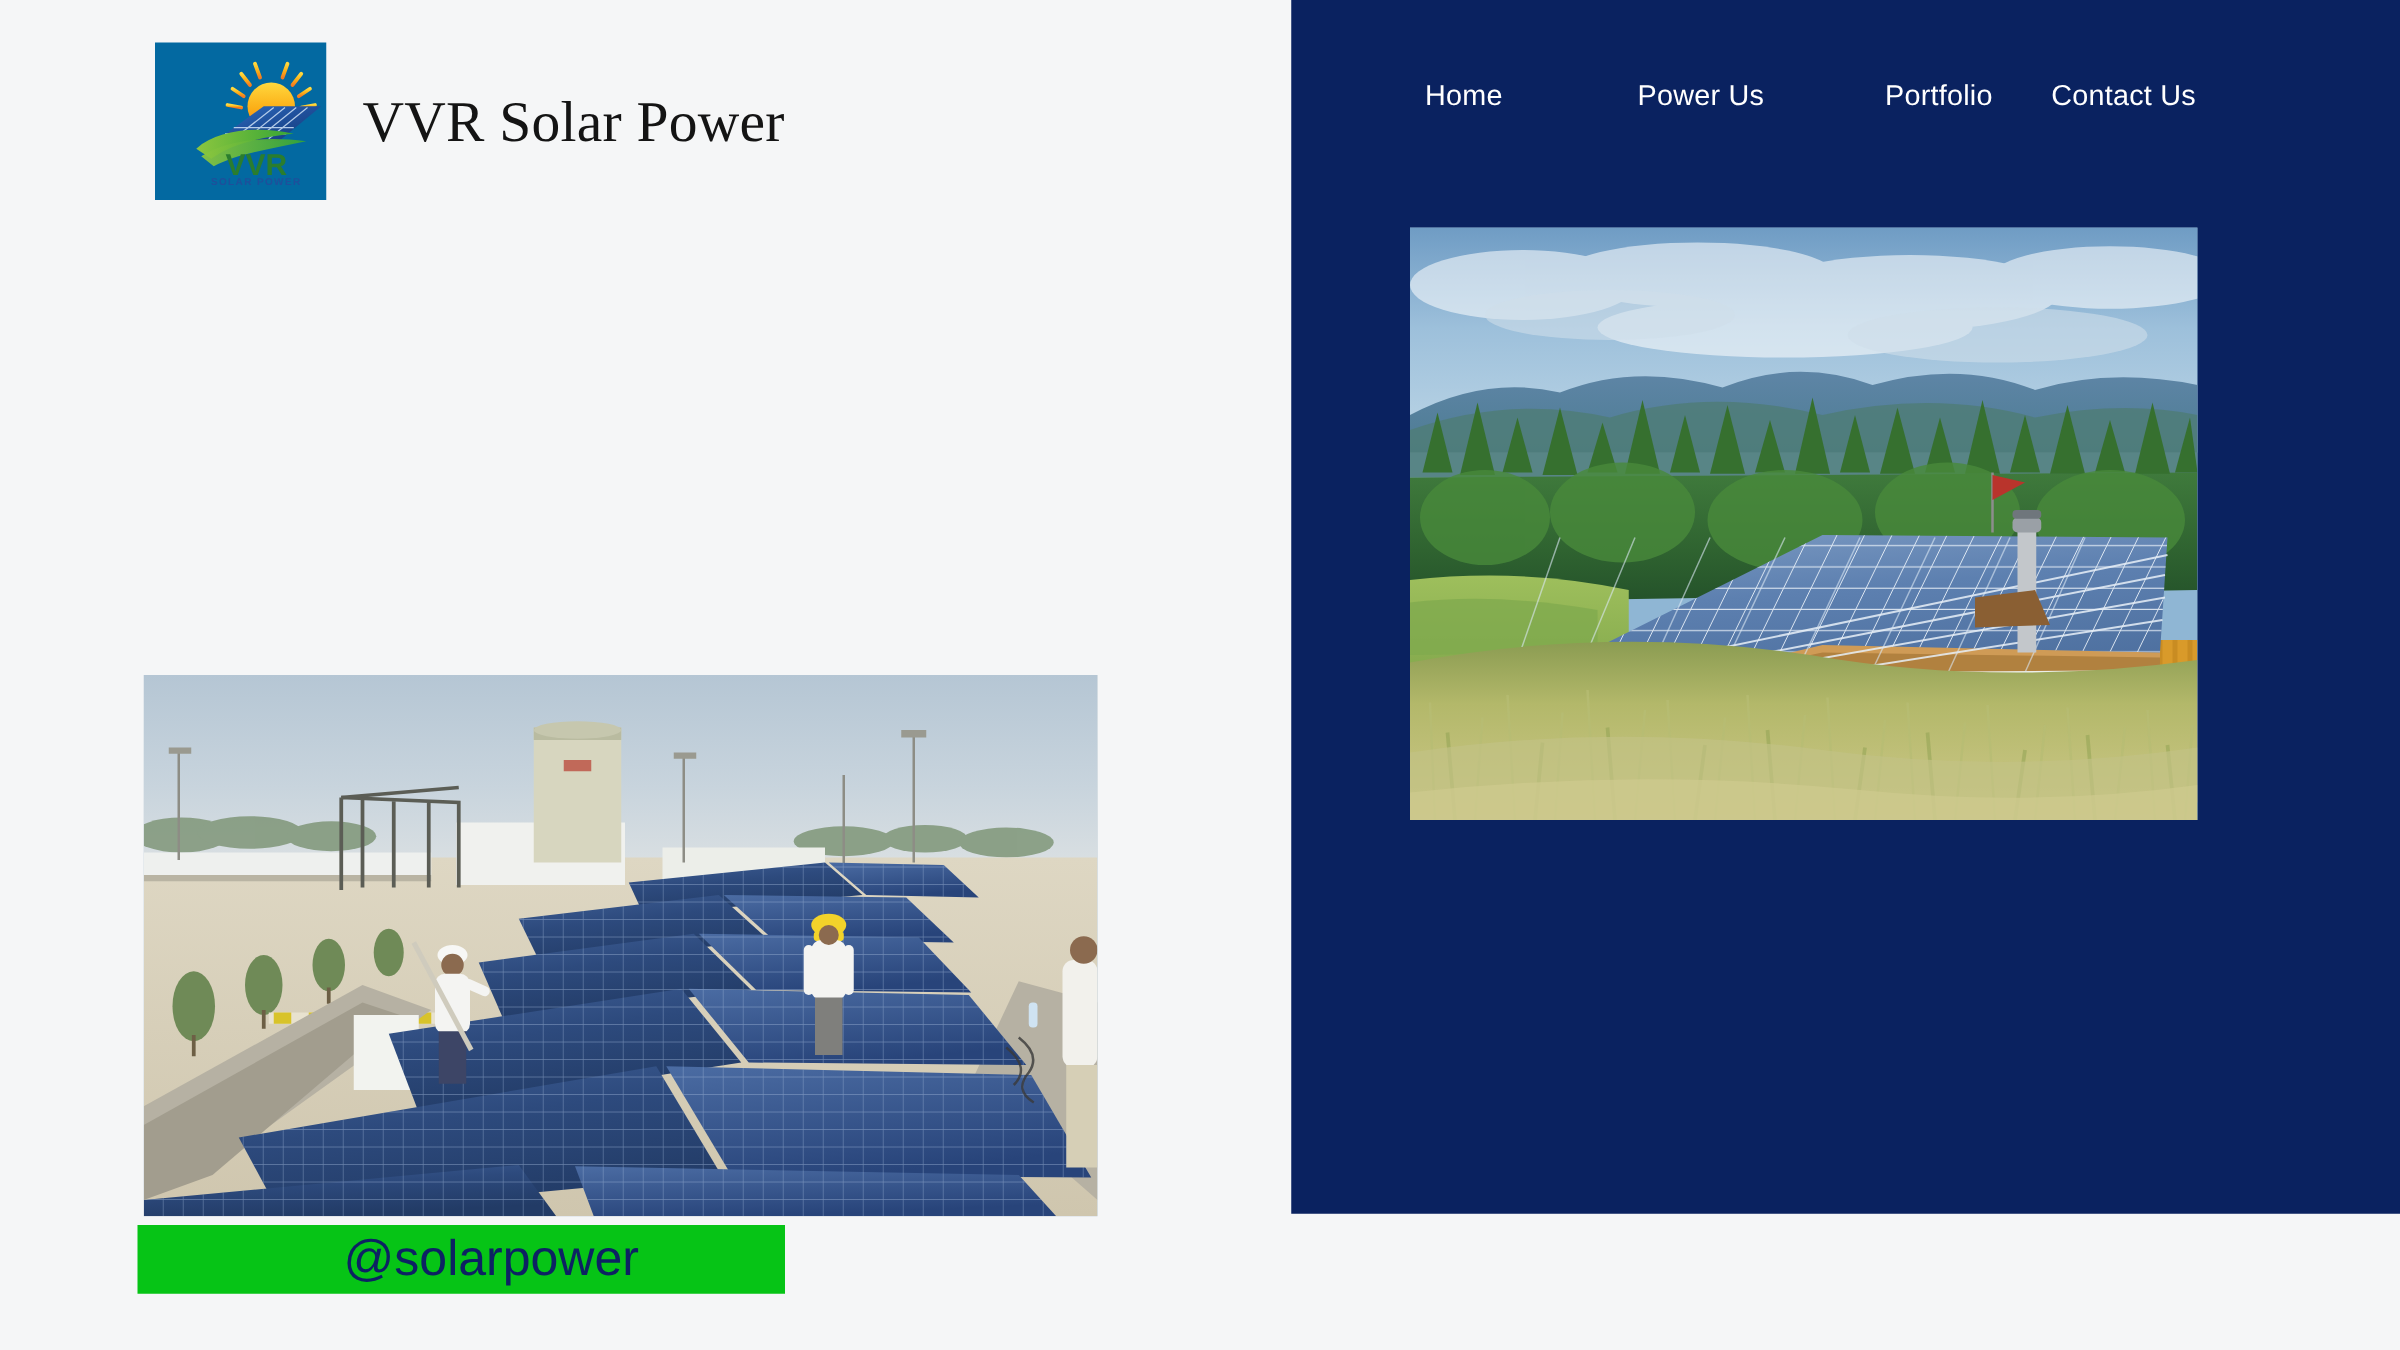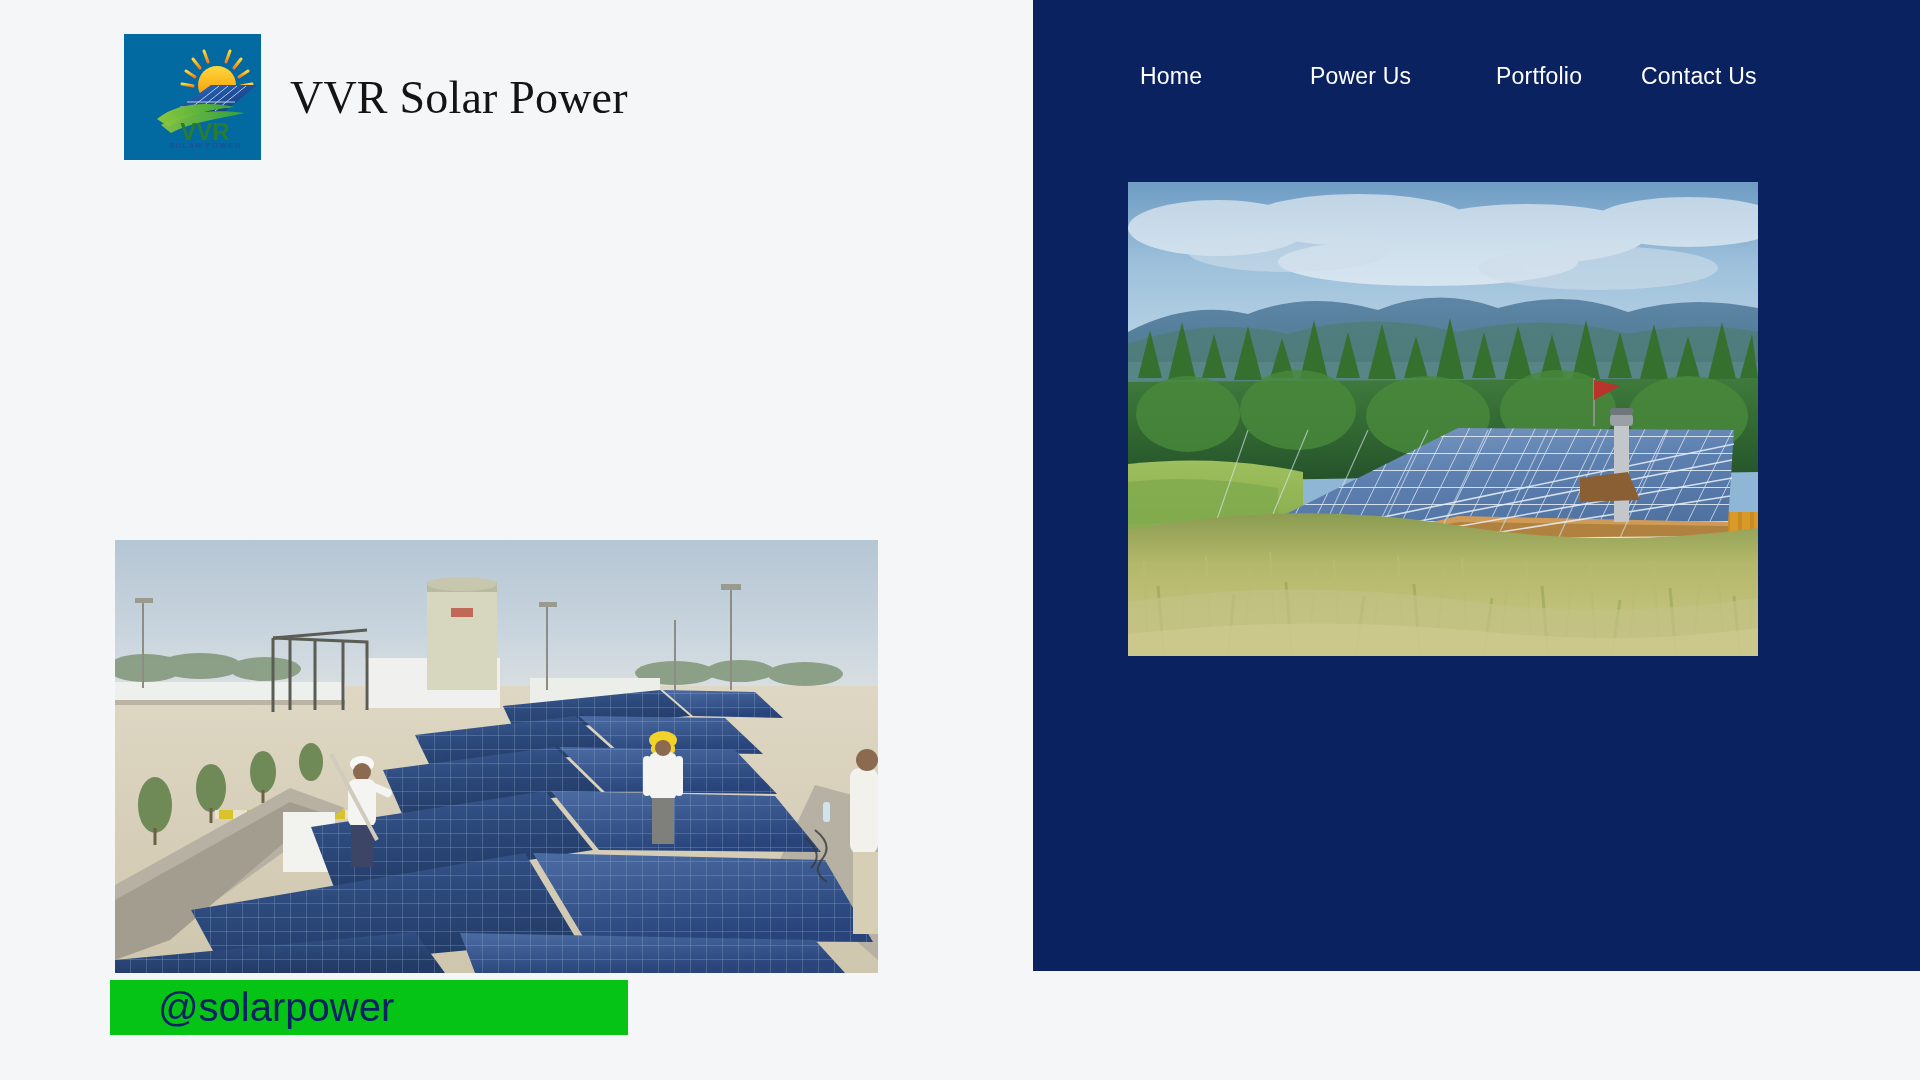--- a/index.html
+++ b/index.html
@@ -23,21 +23,21 @@
     position:absolute; left:1033px; top:56px; width:887px; height:40px;
     display:flex; align-items:center;
   }
   .nav-item {
     color:#ffffff; font-size:23px; font-weight:400;
     letter-spacing:.2px; white-space:nowrap; cursor:pointer;
     font-family:"Liberation Sans", sans-serif;
   }
   .nav-item:nth-child(1){ position:absolute; left:107px;text-align:right; }
   .nav-item:nth-child(2){ position:absolute; left:277px; }
-  .nav-item:nth-child(3){ position:absolute; left:463px; }
+  .nav-item:nth-child(3){ position:absolute; left:475px; }
   .nav-item:nth-child(4){ position:absolute; left:608px; }
 
   
   .brand { position:absolute; left:124px; top:34px; display:flex; align-items:center; }
   .logo-box {
     width:137px; height:126px; background:#0369a1;
     display:flex; align-items:center; justify-content:flex-end;
     flex-shrink:0;
   }
   .logo-svg { display:block; }
@@ -73,21 +73,21 @@
   
   .body-copy {
     position:absolute; left:1143px; top:731px; width:580px;
     color:#ffffff; font-size:27px; line-height:1.55; font-weight:400;
     font-family:"Liberation Sans", sans-serif;
   }
 
   
   .handle-badge {
     position:absolute; left:110px; top:980px; width:518px; height:55px;
-    background:#06c416; display:flex; align-items:center; padding-left:48px;
+    background:#06c416; display:flex; align-items:center; justify-content:center;padding-left:48px;
   }
   .handle-text {
     color:#0d2263; font-size:40px; font-weight:400; letter-spacing:0px;
     font-family:"Liberation Sans", sans-serif;
   }
 
   svg { display:block; }
 </style>
 </head>
 <body>

